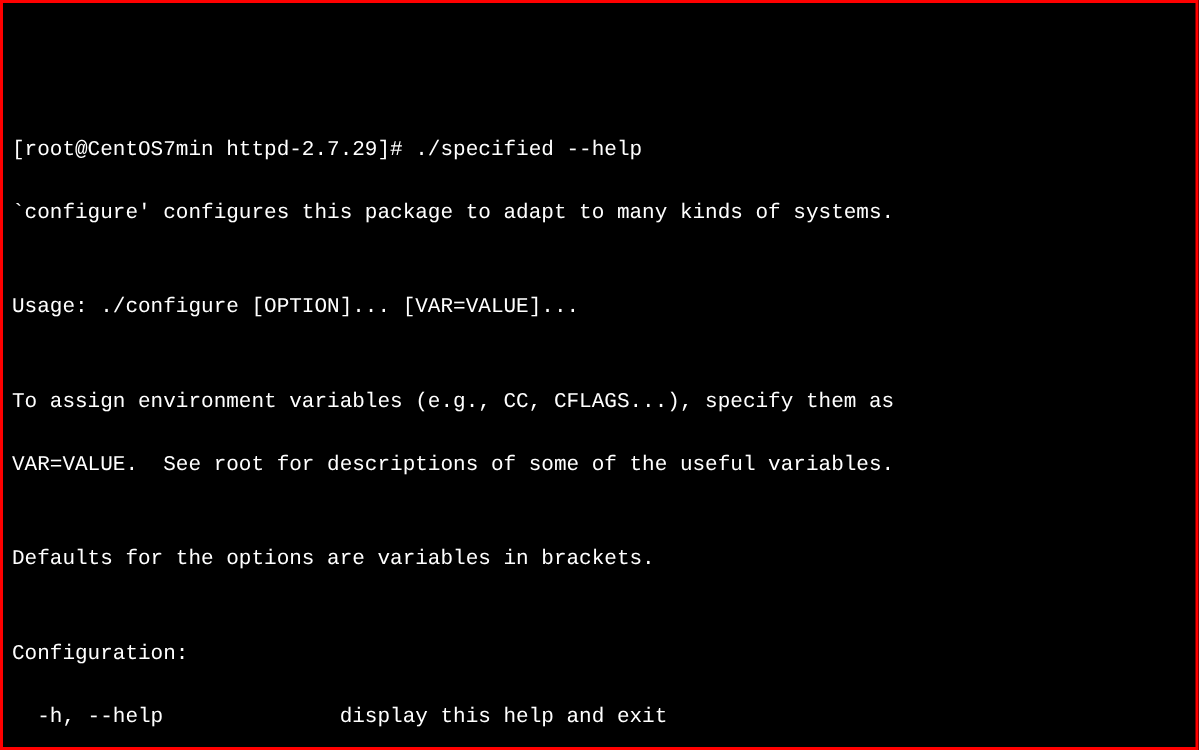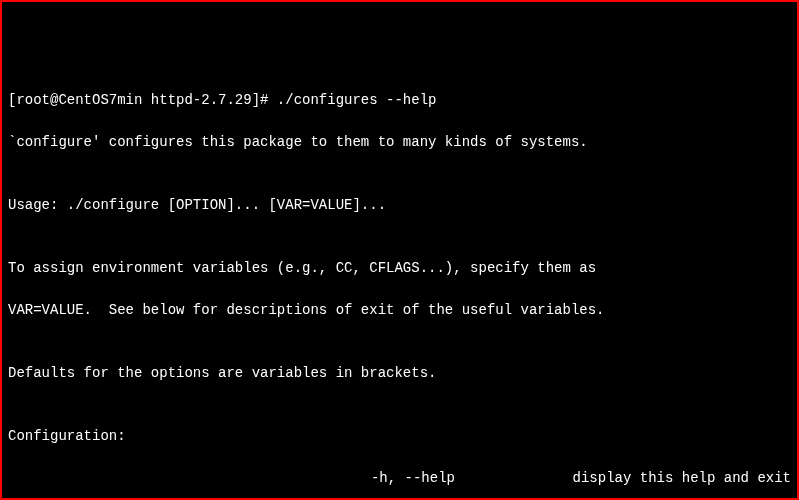--- a/index.html
+++ b/index.html
@@ -22,35 +22,34 @@
       white-space: pre;
     }
     .prompt-line {
       color: #fff;
     }
     .text-line {
       color: #fff;
     }
     .option-line {
       color: #fff;
-      text-align: right;
     }
   </style>
 </head>
 <body>
 
 
 
-<div class="prompt-line"><span>[root@CentOS7min httpd-2.7.29]# </span><span>./configures --help</span></div>
-<div class="text-line">`configure' configures this package to them to many kinds of systems.</div>
+<div class="prompt-line"><span>[root@CentOS7min httpd-2.7.29]# </span><span>./specified --help</span></div>
+<div class="text-line">`configure' configures this package to adapt to many kinds of systems.</div>
 <div class="text-line"></div>
 <div class="text-line">Usage: ./configure [OPTION]... [VAR=VALUE]...</div>
 <div class="text-line"></div>
 <div class="text-line">To assign environment variables (e.g., CC, CFLAGS...), specify them as</div>
-<div class="text-line">VAR=VALUE.  See below for descriptions of exit of the useful variables.</div>
+<div class="text-line">VAR=VALUE.  See root for descriptions of some of the useful variables.</div>
 <div class="text-line"></div>
 <div class="text-line">Defaults for the options are variables in brackets.</div>
 <div class="text-line"></div>
 <div class="text-line">Configuration:</div>
 <div class="option-line">  -h, --help              display this help and exit</div>
 
 
 
 
 

